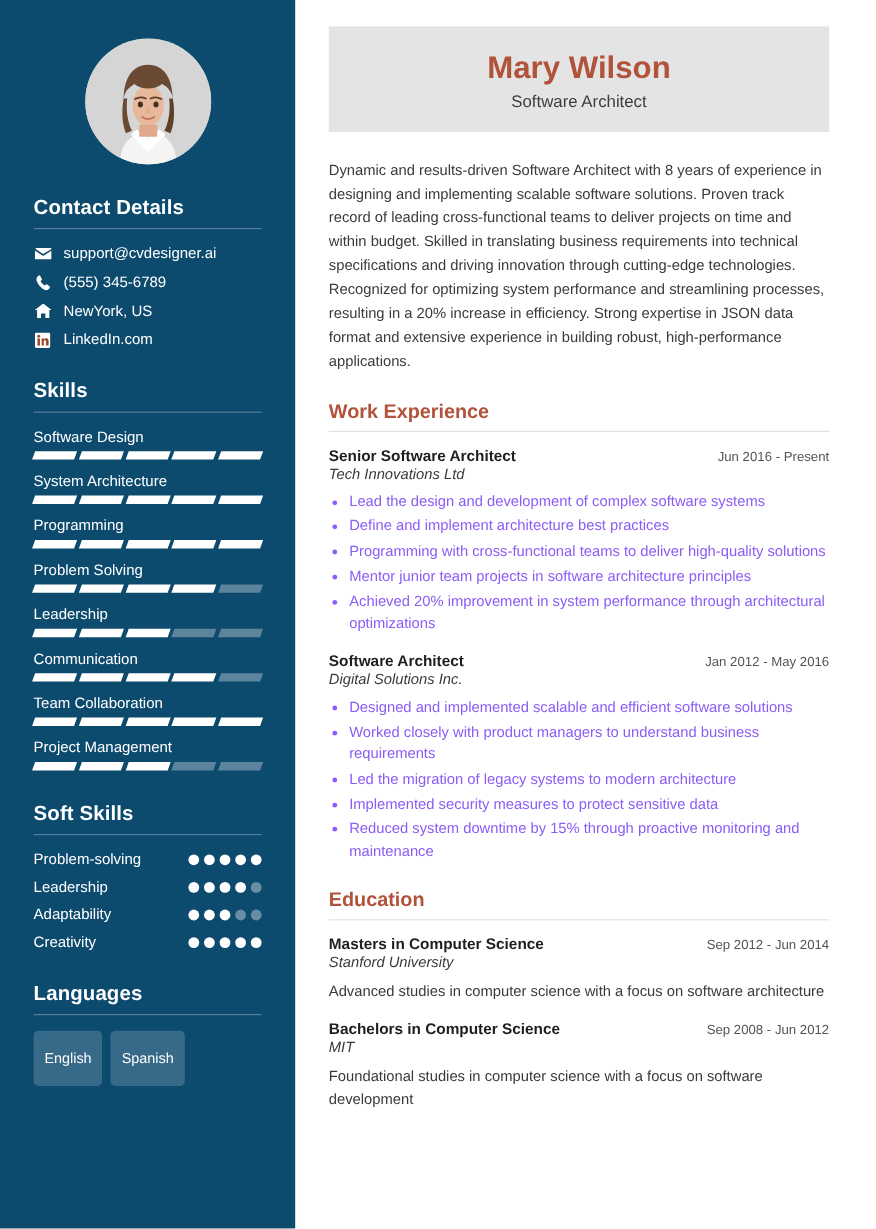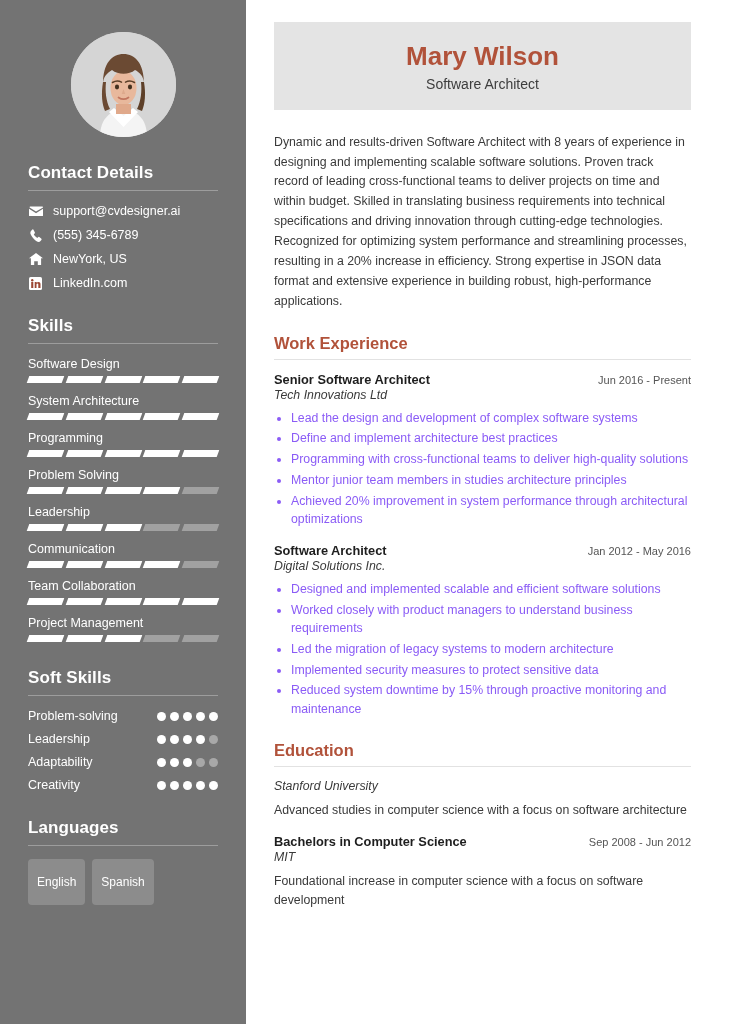--- a/index.html
+++ b/index.html
@@ -17,21 +17,21 @@
     height: 1024px;
     background: #ffffff;
     display: flex;
     overflow: hidden;
   }
 
   
   .sidebar {
     width: 246px;
     flex: 0 0 246px;
-    background: #737373;
+    background: #0c4a6e;
     color: #ffffff;
     padding: 0 28px;
   }
 
   .photo-wrap {
     display: flex;
     justify-content: center;
     padding-top: 32px;
     padding-bottom: 26px;
   }
@@ -443,21 +443,21 @@
           <div class="entry">
             <div class="entry-top">
               <span class="entry-role">Senior Software Architect</span>
               <span class="entry-date">Jun 2016 - Present</span>
             </div>
             <div class="entry-org">Tech Innovations Ltd</div>
             <ul class="bullets">
               <li>Lead the design and development of complex software systems</li>
               <li>Define and implement architecture best practices</li>
               <li>Programming with cross-functional teams to deliver high-quality solutions</li>
-              <li>Mentor junior team members in studies architecture principles</li>
+              <li>Mentor junior team projects in software architecture principles</li>
               <li>Achieved 20% improvement in system performance through architectural optimizations</li>
             </ul>
           </div>
           <div class="entry">
             <div class="entry-top">
               <span class="entry-role">Software Architect</span>
               <span class="entry-date">Jan 2012 - May 2016</span>
             </div>
             <div class="entry-org">Digital Solutions Inc.</div>
             <ul class="bullets">
@@ -469,28 +469,32 @@
             </ul>
           </div>
         </div>
     </section>
 
     <section class="section">
       <div class="sec-heading">Education</div>
       <div class="sec-rule"></div>
       <div id="edu-list">
           <div class="entry">
+            <div class="entry-top">
+              <span class="entry-role">Masters in Computer Science</span>
+              <span class="entry-date">Sep 2012 - Jun 2014</span>
+            </div>
             <div class="entry-org">Stanford University</div>
             <div class="entry-desc">Advanced studies in computer science with a focus on software architecture</div>
           </div>
           <div class="entry">
             <div class="entry-top">
               <span class="entry-role">Bachelors in Computer Science</span>
               <span class="entry-date">Sep 2008 - Jun 2012</span>
             </div>
             <div class="entry-org">MIT</div>
-            <div class="entry-desc">Foundational increase in computer science with a focus on software development</div>
+            <div class="entry-desc">Foundational studies in computer science with a focus on software development</div>
           </div>
         </div>
     </section>
 
   </main>
 </div>
 
 </body></html>

